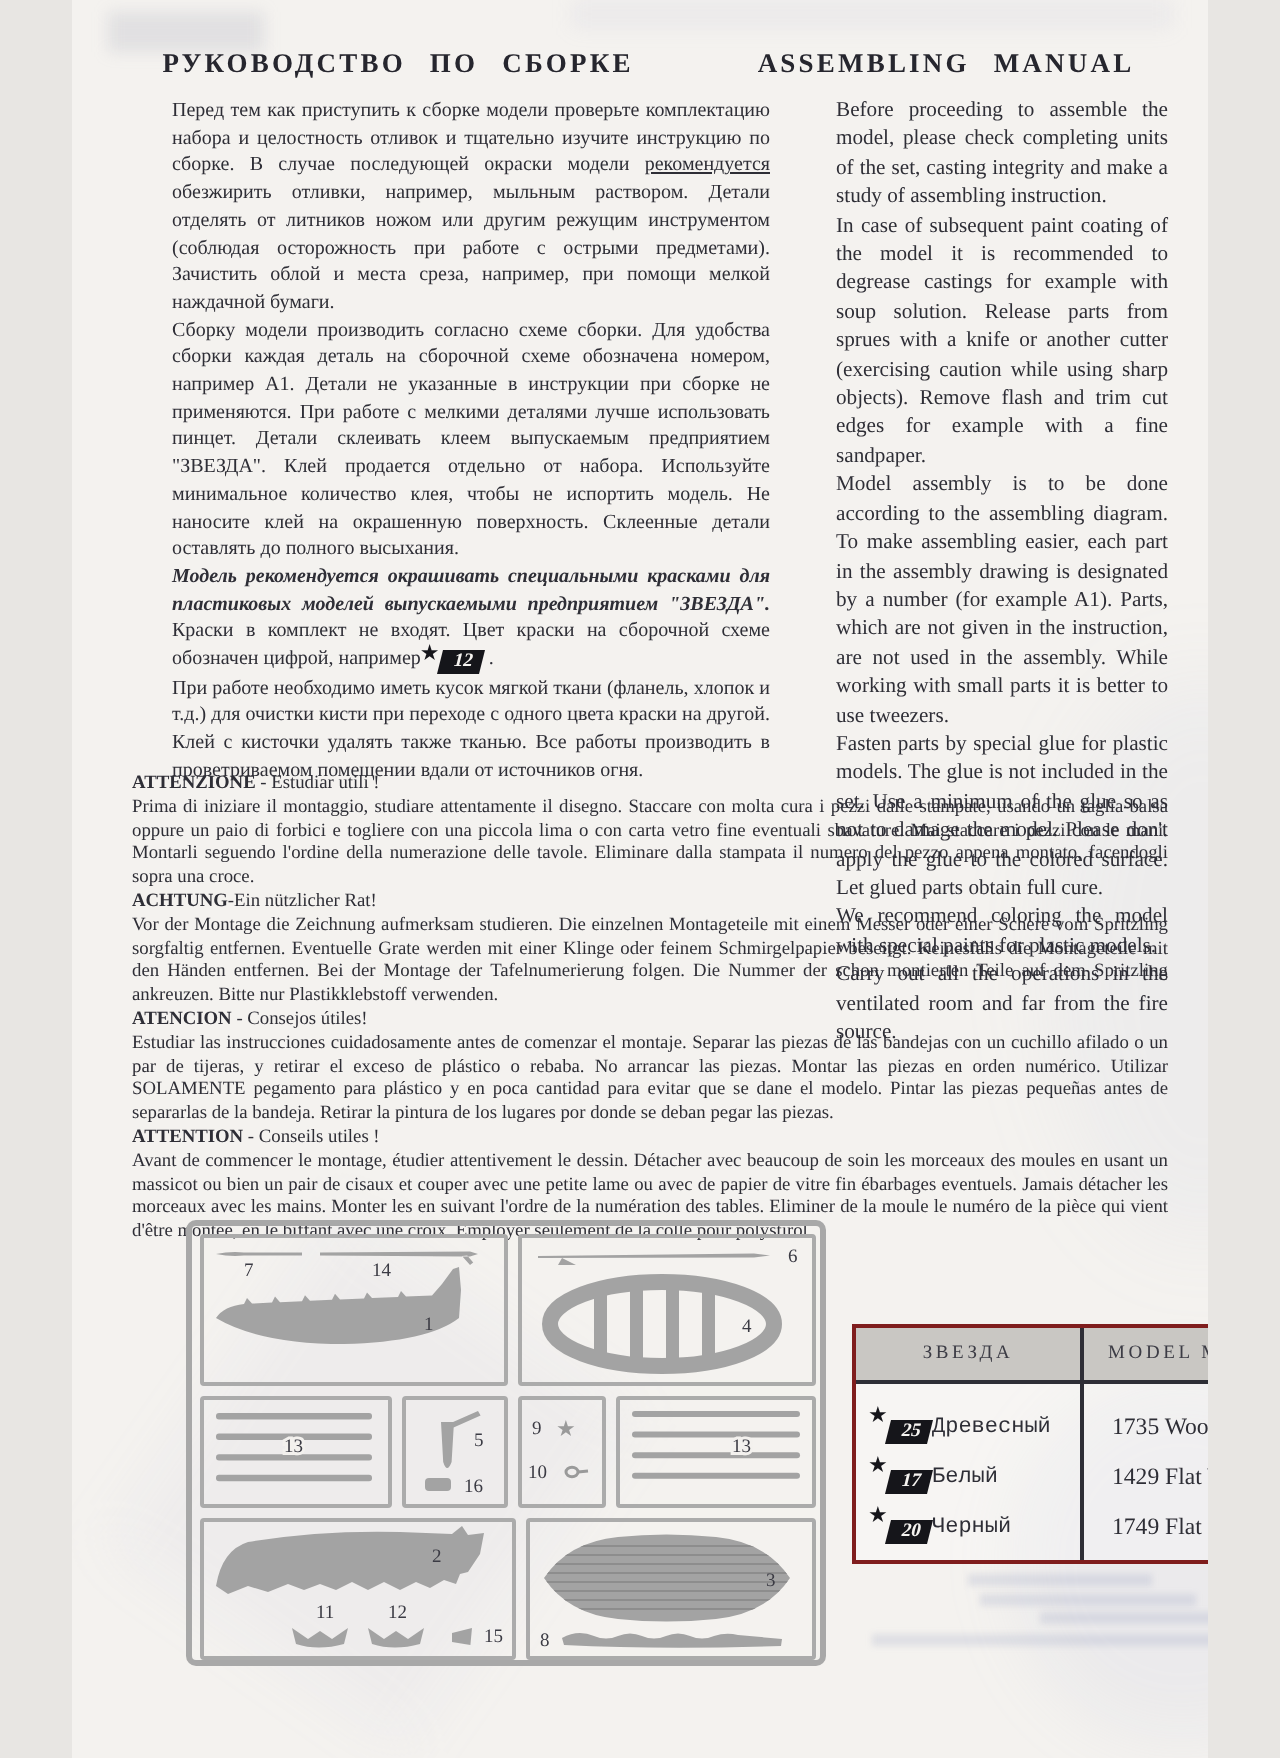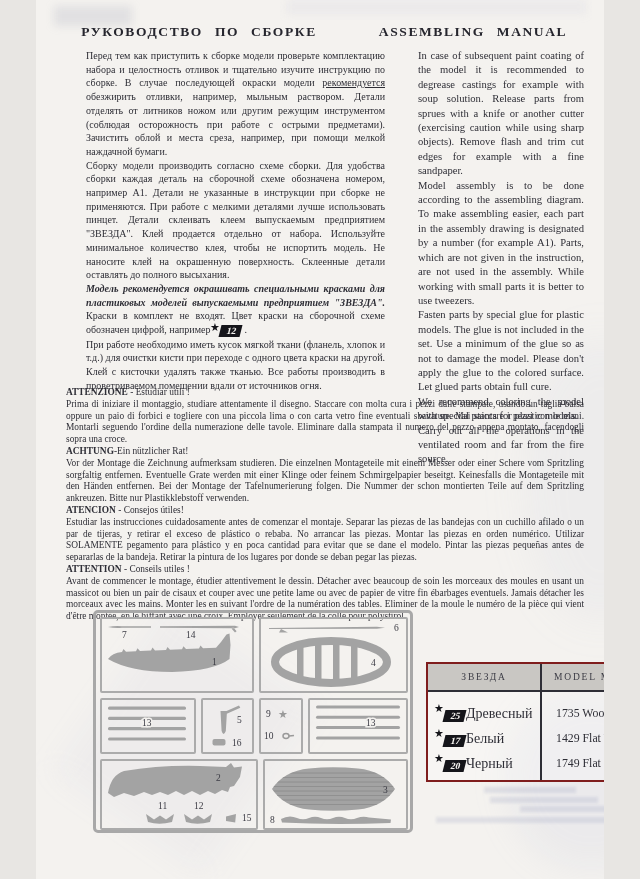--- a/index.html
+++ b/index.html
@@ -70,21 +70,21 @@
     border:2px solid #7f1d1d; box-sizing:border-box; background:rgba(255,255,255,.25);
   }
   .pt-head { display:flex; height:26px; background:#c9c7c3; border-bottom:2px solid #2e2e36; }
   .pt-h { display:flex; align-items:center; justify-content:center; font-size:9.5px; letter-spacing:1.8px; color:#3c3c45; }
   .pt-h1 { width:112px; }
   .pt-h2 { flex:1; }
   .pt-divider { position:absolute; left:112px; top:0; bottom:0; width:2px; background:#2e2e36; }
   .pt-rows { padding-top:9px; }
   .pt-row { display:flex; align-items:center; height:25px; }
   .pt-c-badge { width:38px; padding-left:9px; box-sizing:border-box; }
-  .pt-c-ru { width:76px; font-size:14px; }
+  .pt-c-ru { width:76px; font-size:11px;font-family:Liberation Mono, monospace; }
   .pt-c-mm { flex:1; padding-left:14px; font-size:11.8px; }
 
   
   .showthrough { position:absolute; left:400px; top:783px; width:232px; height:56px; pointer-events:none; }
   .sbar { position:absolute; height:6px; background:rgba(100,110,160,.14); filter:blur(1.6px); }
   .sb1 { left:48px;  top:4px;  width:92px; }
   .sb2 { left:54px;  top:14px; width:108px; }
   .sb3 { left:84px;  top:23px; width:88px; }
   .sb4 { left:0px;   top:34px; width:224px; }
 </style>
@@ -103,20 +103,21 @@
   <div class="hdr hdr-en">ASSEMBLING MANUAL</div>
 
   <div class="main">
     <div class="col col-ru">
       <p><span>Перед тем как приступить к сборке модели проверьте комплектацию набора и целостность отливок и тщательно изучите инструкцию по сборке. В случае последующей окраски модели </span><span class="u">рекомендуется</span><span> обезжирить отливки, например, мыльным раствором. Детали отделять от литников ножом или другим режущим инструментом (соблюдая осторожность при работе с острыми предметами). Зачистить облой и места среза, например, при помощи мелкой наждачной бумаги.</span></p>
       <p>Сборку модели производить согласно схеме сборки. Для удобства сборки каждая деталь на сборочной схеме обозначена номером, например А1. Детали не указанные в инструкции при сборке не применяются. При работе с мелкими деталями лучше использовать пинцет. Детали склеивать клеем выпускаемым предприятием "ЗВЕЗДА". Клей продается отдельно от набора. Используйте минимальное количество клея, чтобы не испортить модель. Не наносите клей на окрашенную поверхность. Склеенные детали оставлять до полного высыхания.</p>
       <p><span class="bi">Модель рекомендуется окрашивать специальными красками для пластиковых моделей выпускаемыми предприятием "ЗВЕЗДА".</span><span> Краски в комплект не входят. Цвет краски на сборочной схеме обозначен цифрой, например </span><span class="badge"><span class="badge-star">★</span><span class="badge-bg">12</span></span><span> .</span></p>
       <p>При работе необходимо иметь кусок мягкой ткани (фланель, хлопок и т.д.) для очистки кисти при переходе с одного цвета краски на другой. Клей с кисточки удалять также тканью. Все работы производить в проветриваемом помещении вдали от источников огня.</p>
     </div>
     <div class="col col-en">
+      <p>Before proceeding to assemble the model, please check completing units of the set, casting integrity and make a study of assembling instruction.</p>
       <p>In case of subsequent paint coating of the model it is recommended to degrease castings for example with soup solution. Release parts from sprues with a knife or another cutter (exercising caution while using sharp objects). Remove flash and trim cut edges for example with a fine sandpaper.</p>
       <p>Model assembly is to be done according to the assembling diagram. To make assembling easier, each part in the assembly drawing is designated by a number (for example A1). Parts, which are not given in the instruction, are not used in the assembly. While working with small parts it is better to use tweezers.</p>
       <p>Fasten parts by special glue for plastic models. The glue is not included in the set. Use a minimum of the glue so as not to damage the model. Please don't apply the glue to the colored surface. Let glued parts obtain full cure.</p>
       <p>We recommend coloring the model with special paints for plastic models.</p>
       <p>Carry out all the operations in the ventilated room and far from the fire source.</p>
     </div>
   </div>
 
   <div class="notes">
     <div class="note">

